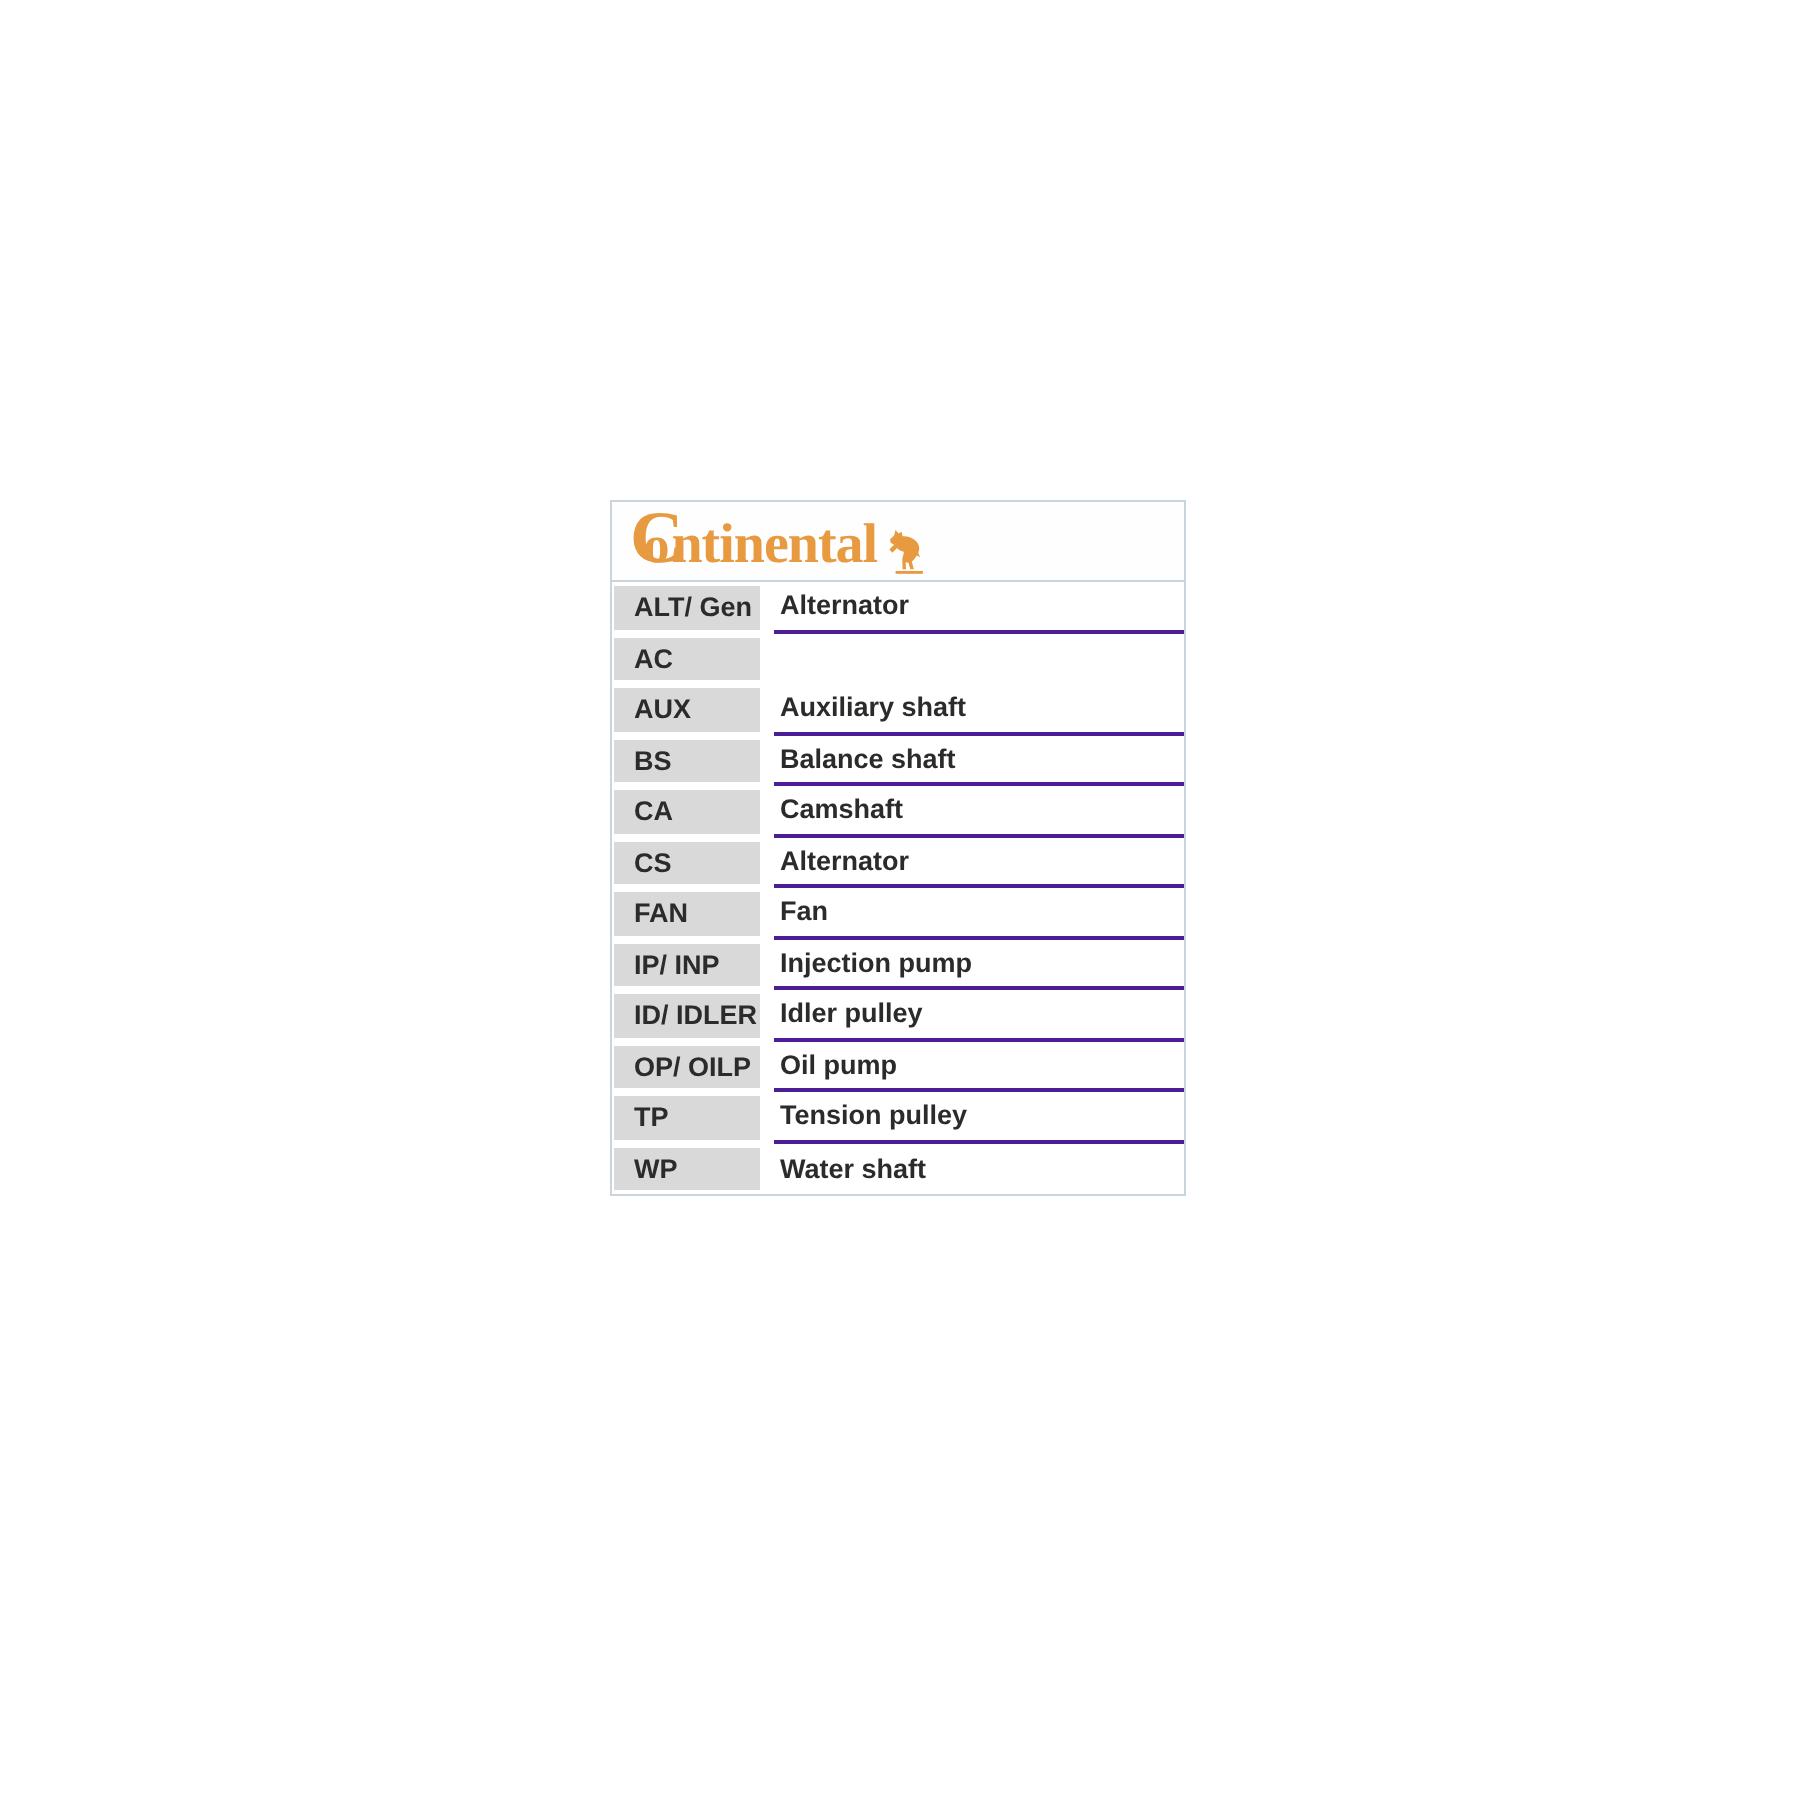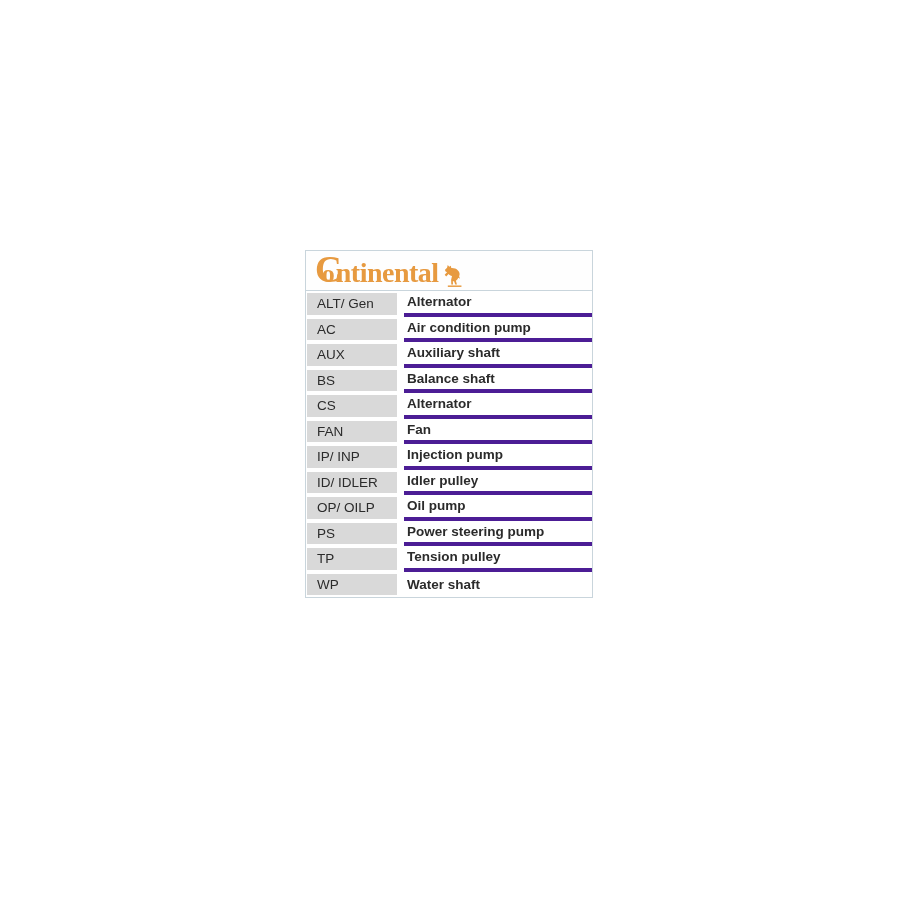--- a/index.html
+++ b/index.html
@@ -53,45 +53,45 @@
   }
 
   .row {
     display: flex;
     height: 25.5px;
     box-sizing: border-box;
     align-items: stretch;
   }
 
   .abbr-cell {
-    width: 90px;
+    width: 73px;
     margin: 2px 0 2px 1px;
     background: #d9d9d9;
     display: flex;
     align-items: center;
     padding-left: 10px;
     box-sizing: border-box;
     font-size: 13.5px;
-    font-weight: 400;
+    font-weight: 700;
     color: #2b2b2b;
     white-space: nowrap;
   }
 
   .col-gap {
     width: 7px;
     background: #ffffff;
   }
 
   .desc-cell {
     flex: 1;
     display: flex;
     align-items: center;
     padding-left: 3px;
     box-sizing: border-box;
-    border-bottom: 4px solid #4c1d95;
+    border-bottom: 2px solid #4c1d95;
     font-size: 13.5px;
     font-weight: 700;
     color: #2b2b2b;
     white-space: nowrap;
   }
 
   .row:last-child .desc-cell { border-bottom: none; }
 </style>
 </head>
 <body>
@@ -124,35 +124,39 @@
 
   <div class="row">
     <div class="abbr-cell">ALT/ Gen</div>
     <div class="col-gap"></div>
     <div class="desc-cell">Alternator</div>
   </div>
 
   <div class="row">
     <div class="abbr-cell">AC</div>
     <div class="col-gap"></div>
-    <div class="desc-cell">Air condition pump</div>
   </div>
 
   <div class="row">
     <div class="abbr-cell">AUX</div>
     <div class="col-gap"></div>
     <div class="desc-cell">Auxiliary shaft</div>
   </div>
 
   <div class="row">
     <div class="abbr-cell">BS</div>
     <div class="col-gap"></div>
     <div class="desc-cell">Balance shaft</div>
   </div>
 
+  <div class="row">
+    <div class="abbr-cell">CA</div>
+    <div class="col-gap"></div>
+    <div class="desc-cell">Camshaft</div>
+  </div>
 
   <div class="row">
     <div class="abbr-cell">CS</div>
     <div class="col-gap"></div>
     <div class="desc-cell">Alternator</div>
   </div>
 
   <div class="row">
     <div class="abbr-cell">FAN</div>
     <div class="col-gap"></div>
@@ -171,25 +175,20 @@
     <div class="col-gap"></div>
     <div class="desc-cell">Idler pulley</div>
   </div>
 
   <div class="row">
     <div class="abbr-cell">OP/ OILP</div>
     <div class="col-gap"></div>
     <div class="desc-cell">Oil pump</div>
   </div>
 
-  <div class="row">
-    <div class="abbr-cell">PS</div>
-    <div class="col-gap"></div>
-    <div class="desc-cell">Power steering pump</div>
-  </div>
 
   <div class="row">
     <div class="abbr-cell">TP</div>
     <div class="col-gap"></div>
     <div class="desc-cell">Tension pulley</div>
   </div>
 
   <div class="row">
     <div class="abbr-cell">WP</div>
     <div class="col-gap"></div>

